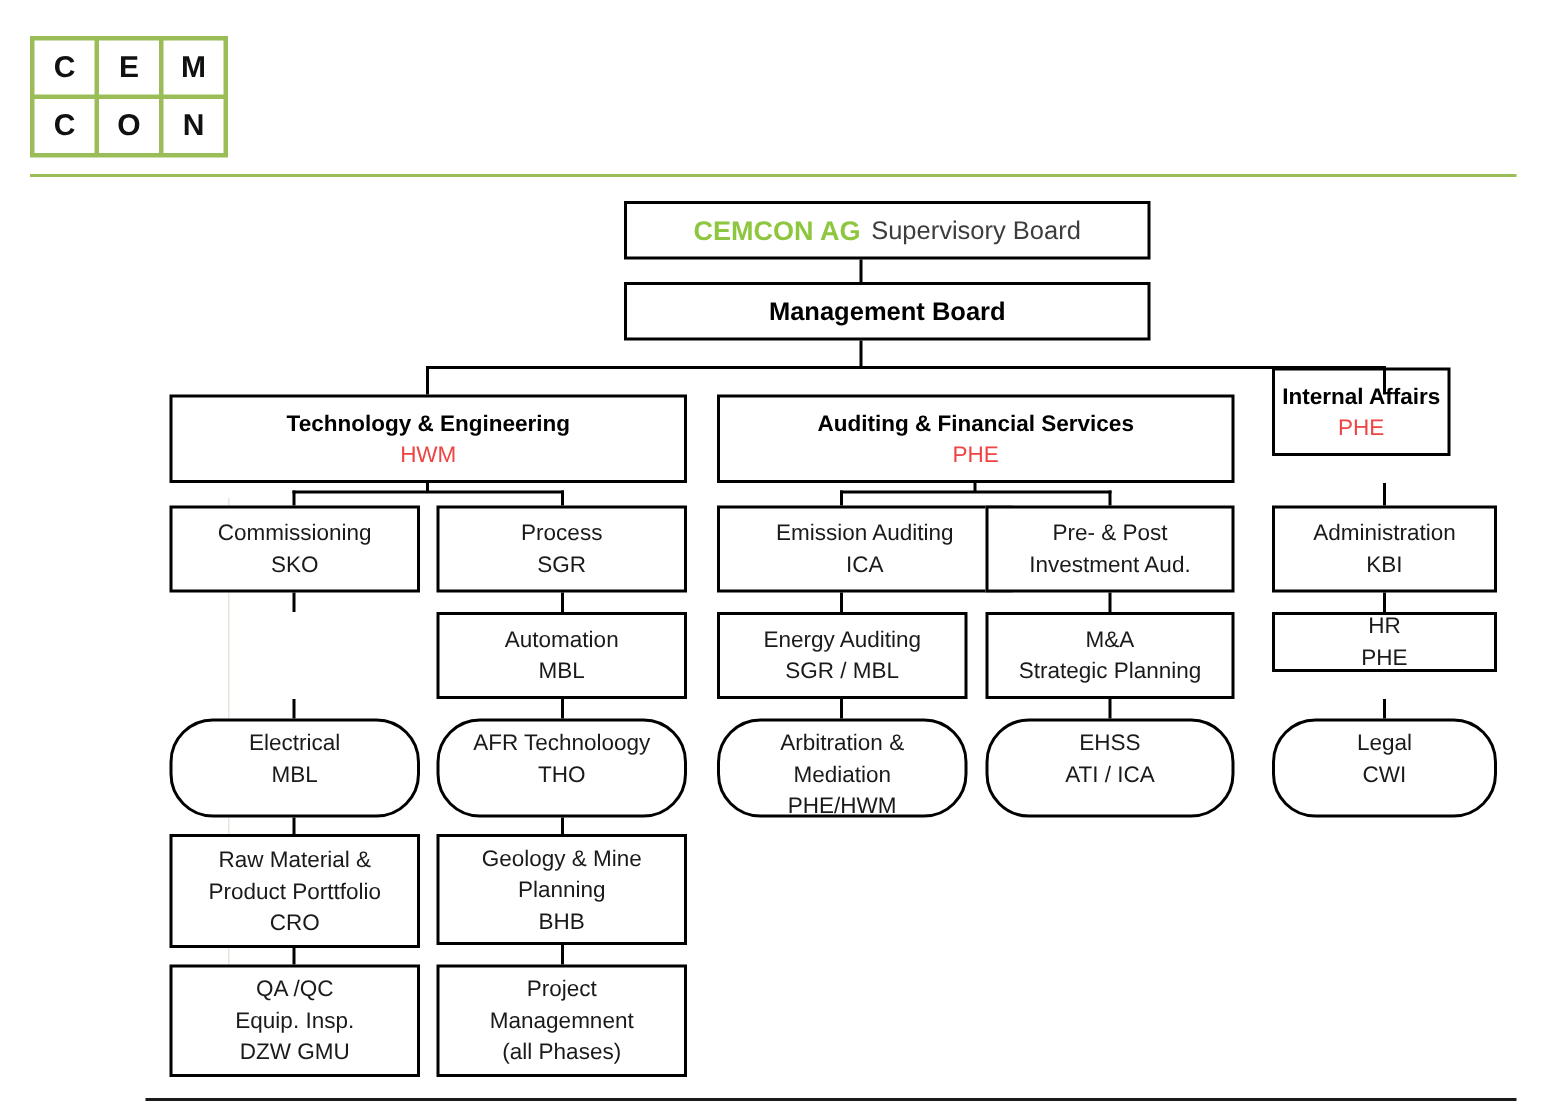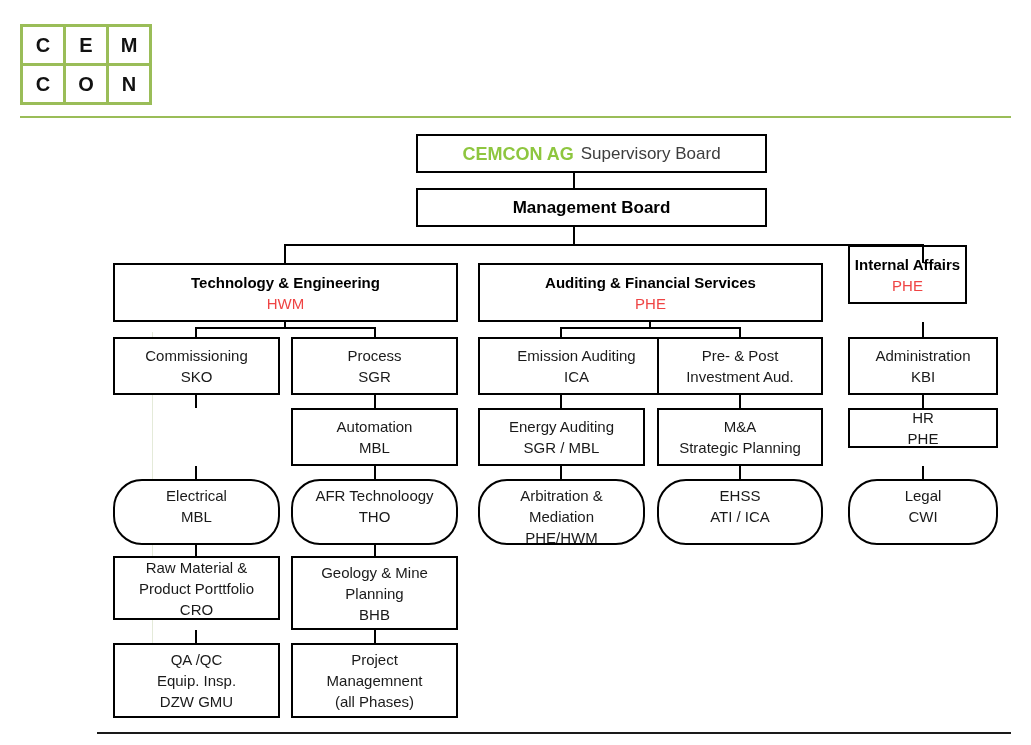--- a/index.html
+++ b/index.html
@@ -89,21 +89,21 @@
         <div>Commissioning</div>
         <div>SKO</div>
       </div>
   </div>
   <div class="obox top-align" style="left:113px;top:479px;width:167px;height:66px">
     <div class="lines">
         <div>Electrical</div>
         <div>MBL</div>
       </div>
   </div>
-  <div class="obox" style="left:113px;top:556px;width:167px;height:64px">
+  <div class="obox" style="left:113px;top:556px;width:167px;height:76px">
     <div class="lines">
         <div>Raw Material &amp;</div>
         <div>Product Porttfolio</div>
         <div>CRO</div>
       </div>
   </div>
   <div class="obox" style="left:113px;top:643px;width:167px;height:75px">
     <div class="lines">
         <div>QA /QC</div>
         <div>Equip. Insp.</div>

